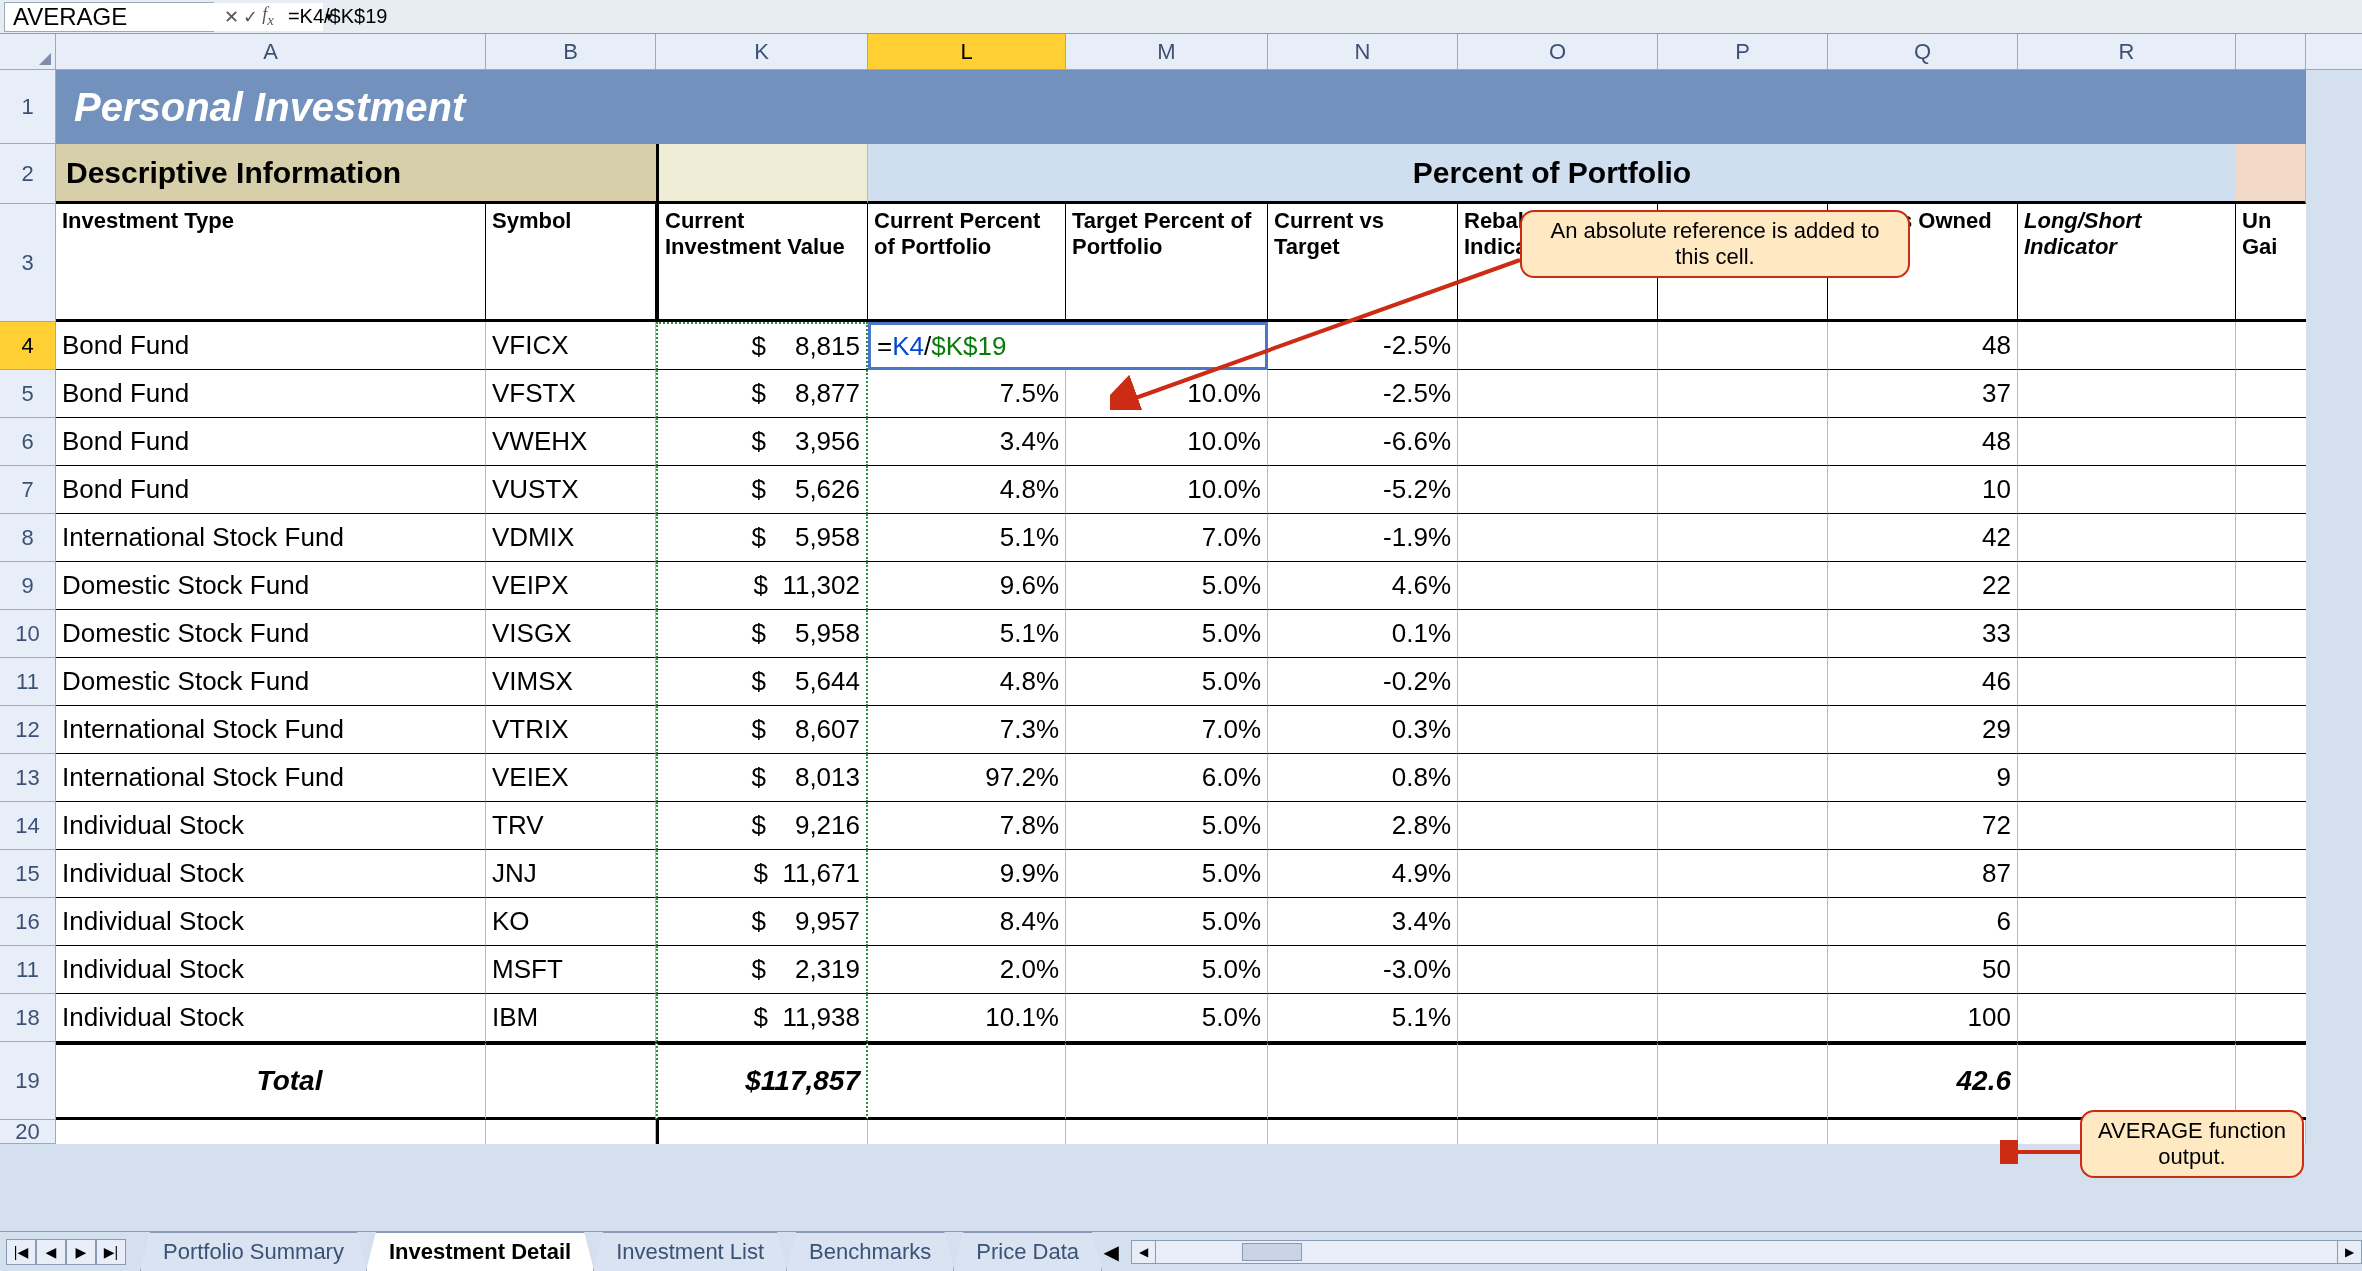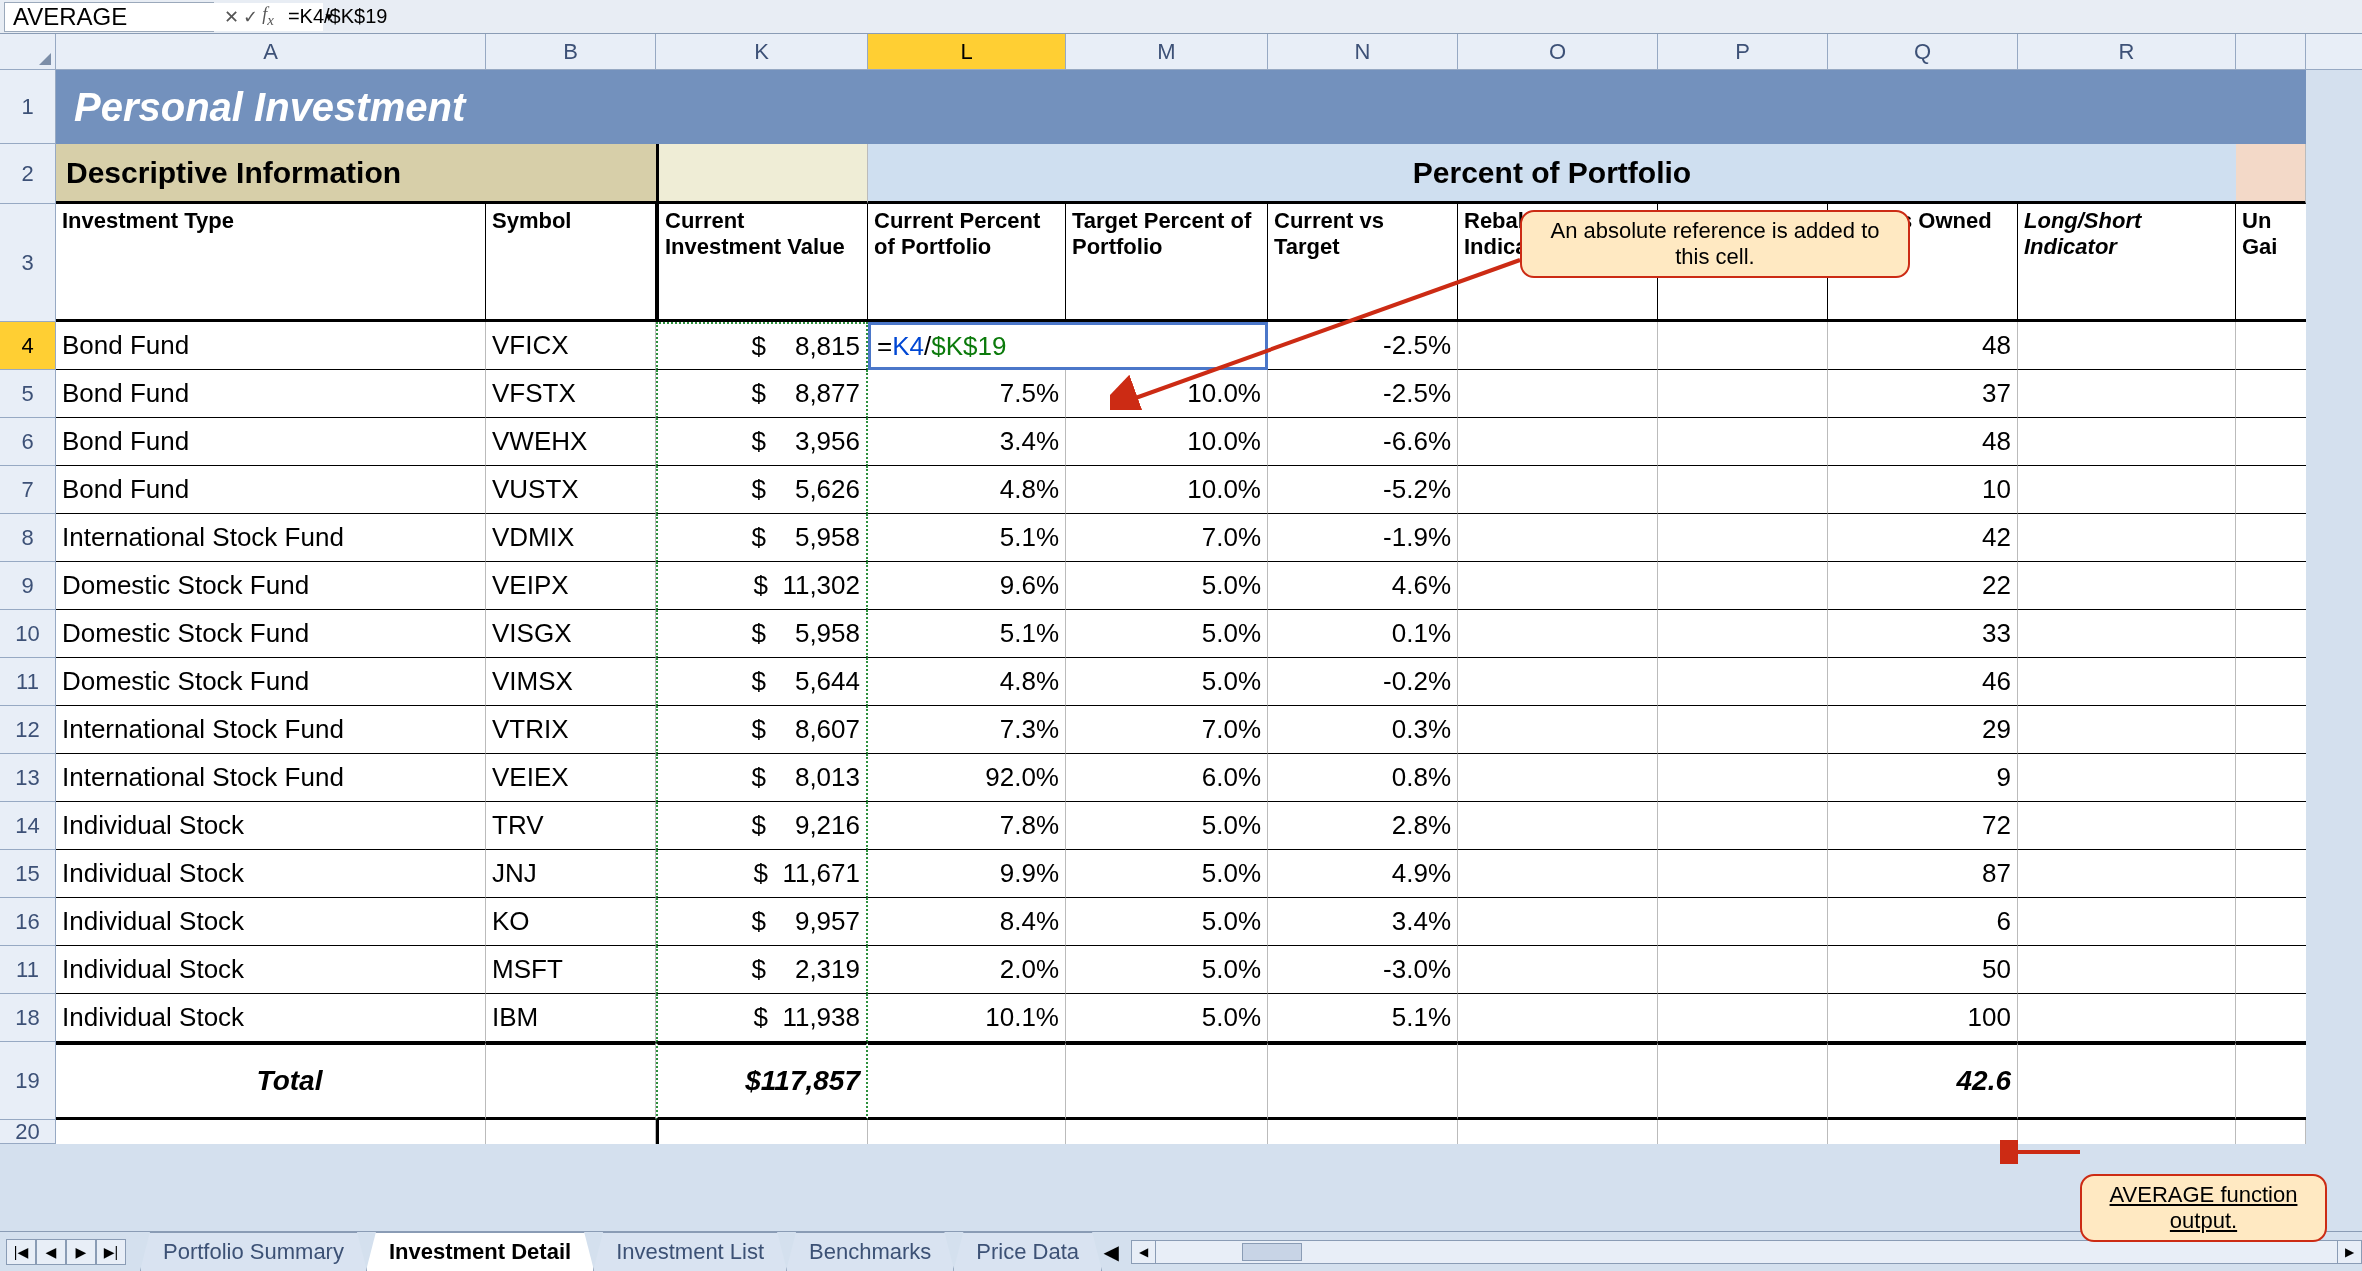--- a/index.html
+++ b/index.html
@@ -454,21 +454,21 @@
         <div class="cell" style="width: 200px; height: 48px;"></div>
         <div class="cell" style="width: 170px; height: 48px;"></div>
         <div class="cell num" style="width: 190px; height: 48px;">29</div>
         <div class="cell" style="width: 218px; height: 48px;"></div>
         <div class="cell" style="width: 70px; height: 48px; border-right: none;"></div>
       </div>
       <div class="rowline">
         <div class="cell" style="width: 430px; height: 48px;">International Stock Fund</div>
         <div class="cell" style="width: 170px; height: 48px;">VEIEX</div>
         <div class="cell num thickL k-col" style="width: 212px; height: 48px; white-space: pre;">$    8,013</div>
-        <div class="cell num" style="width: 198px; height: 48px;">92.0%</div>
+        <div class="cell num" style="width: 198px; height: 48px;">97.2%</div>
         <div class="cell num" style="width: 202px; height: 48px;">6.0%</div>
         <div class="cell num" style="width: 190px; height: 48px;">0.8%</div>
         <div class="cell" style="width: 200px; height: 48px;"></div>
         <div class="cell" style="width: 170px; height: 48px;"></div>
         <div class="cell num" style="width: 190px; height: 48px;">9</div>
         <div class="cell" style="width: 218px; height: 48px;"></div>
         <div class="cell" style="width: 70px; height: 48px; border-right: none;"></div>
       </div>
       <div class="rowline">
         <div class="cell" style="width: 430px; height: 48px;">Individual Stock</div>
@@ -568,21 +568,21 @@
 
 <svg class="arrow-line" style="top:250px;left:1110px;" width="420" height="160">
   <defs>
       <marker id="ah1" markerWidth="12" markerHeight="12" refX="2" refY="6" orient="auto">
     <path d="M0,0 L12,6 L0,12 Z" fill="#cc2b14"></path>
       </marker>
     </defs>
   <line x1="410" y1="10" x2="20" y2="150" stroke="#cc2b14" stroke-width="4" marker-end="url(#ah1)"></line>
 </svg>
 
-<div class="callout" style="top:1174px; left:2080px; width:247px;text-decoration:underline;">AVERAGE function output.</div>
+<div class="callout" style="top:1110px; left:2080px; width:224px;">AVERAGE function output.</div>
 
 <svg class="arrow-line" style="top:1140px;left:2000px;" width="90" height="24">
   <defs>
       <marker id="ah2" markerWidth="12" markerHeight="12" refX="2" refY="6" orient="auto">
     <path d="M0,0 L12,6 L0,12 Z" fill="#cc2b14"></path>
       </marker>
     </defs>
   <line x1="80" y1="12" x2="10" y2="12" stroke="#cc2b14" stroke-width="4" marker-end="url(#ah2)"></line>
 </svg>
 

